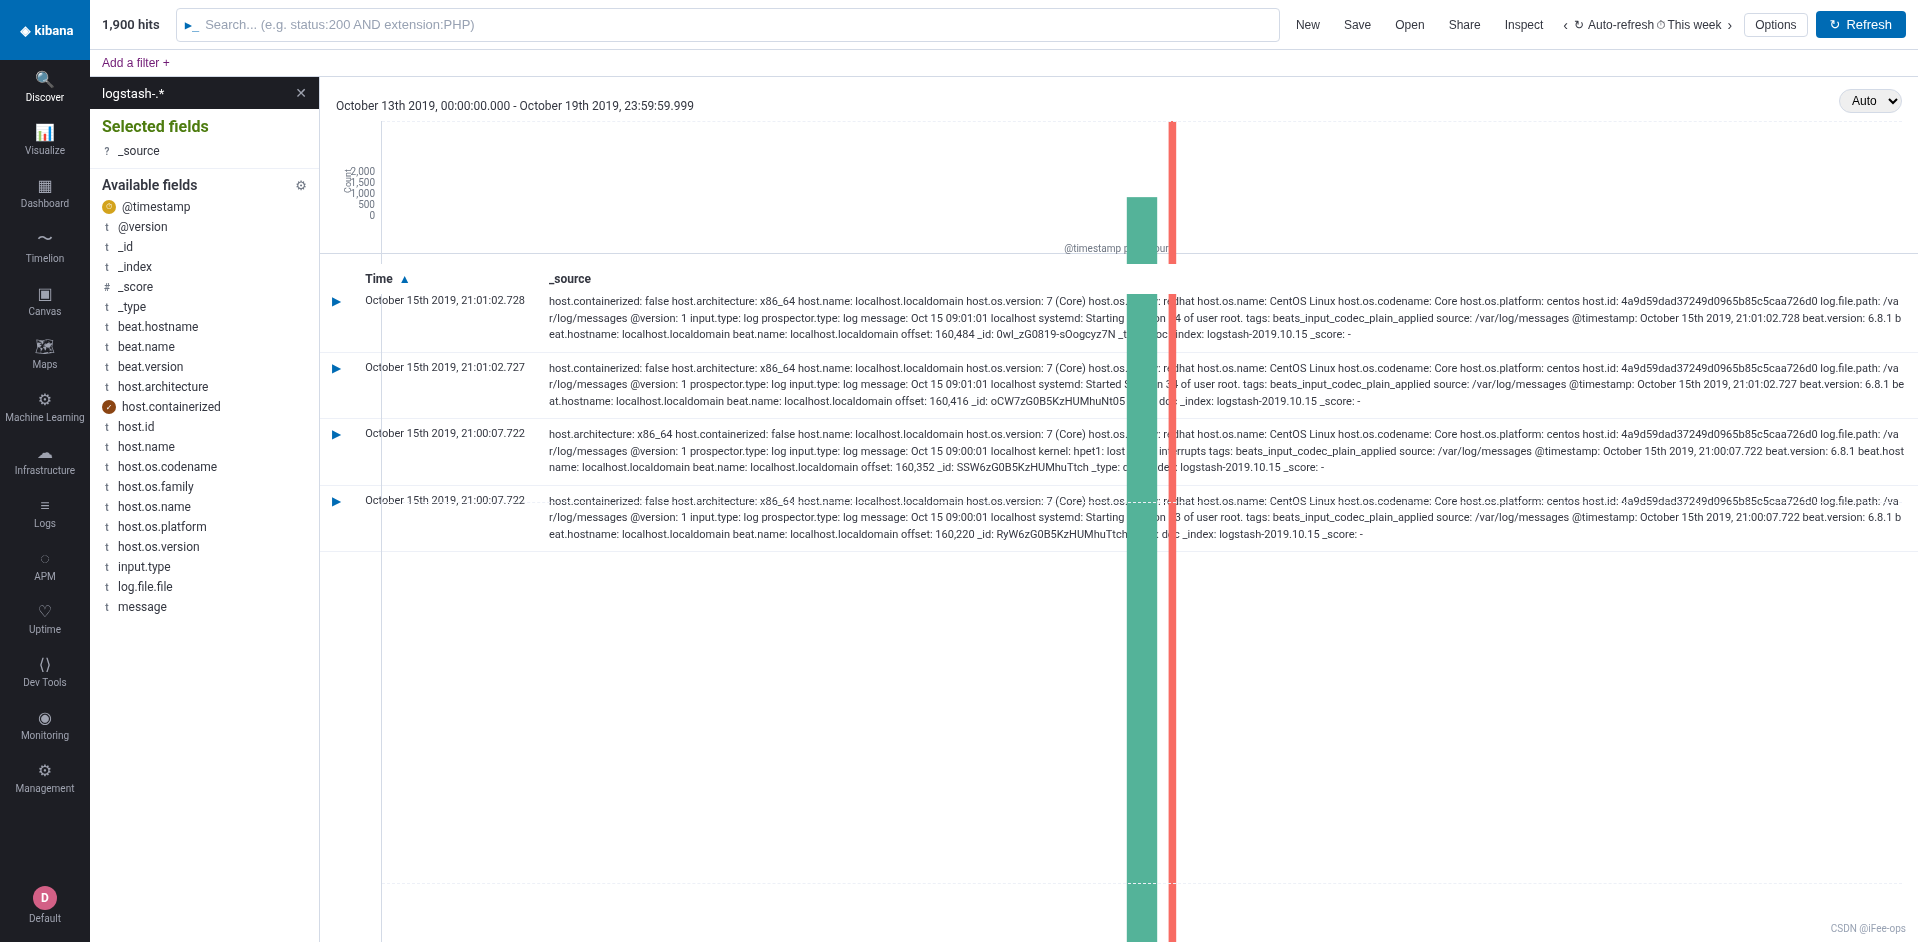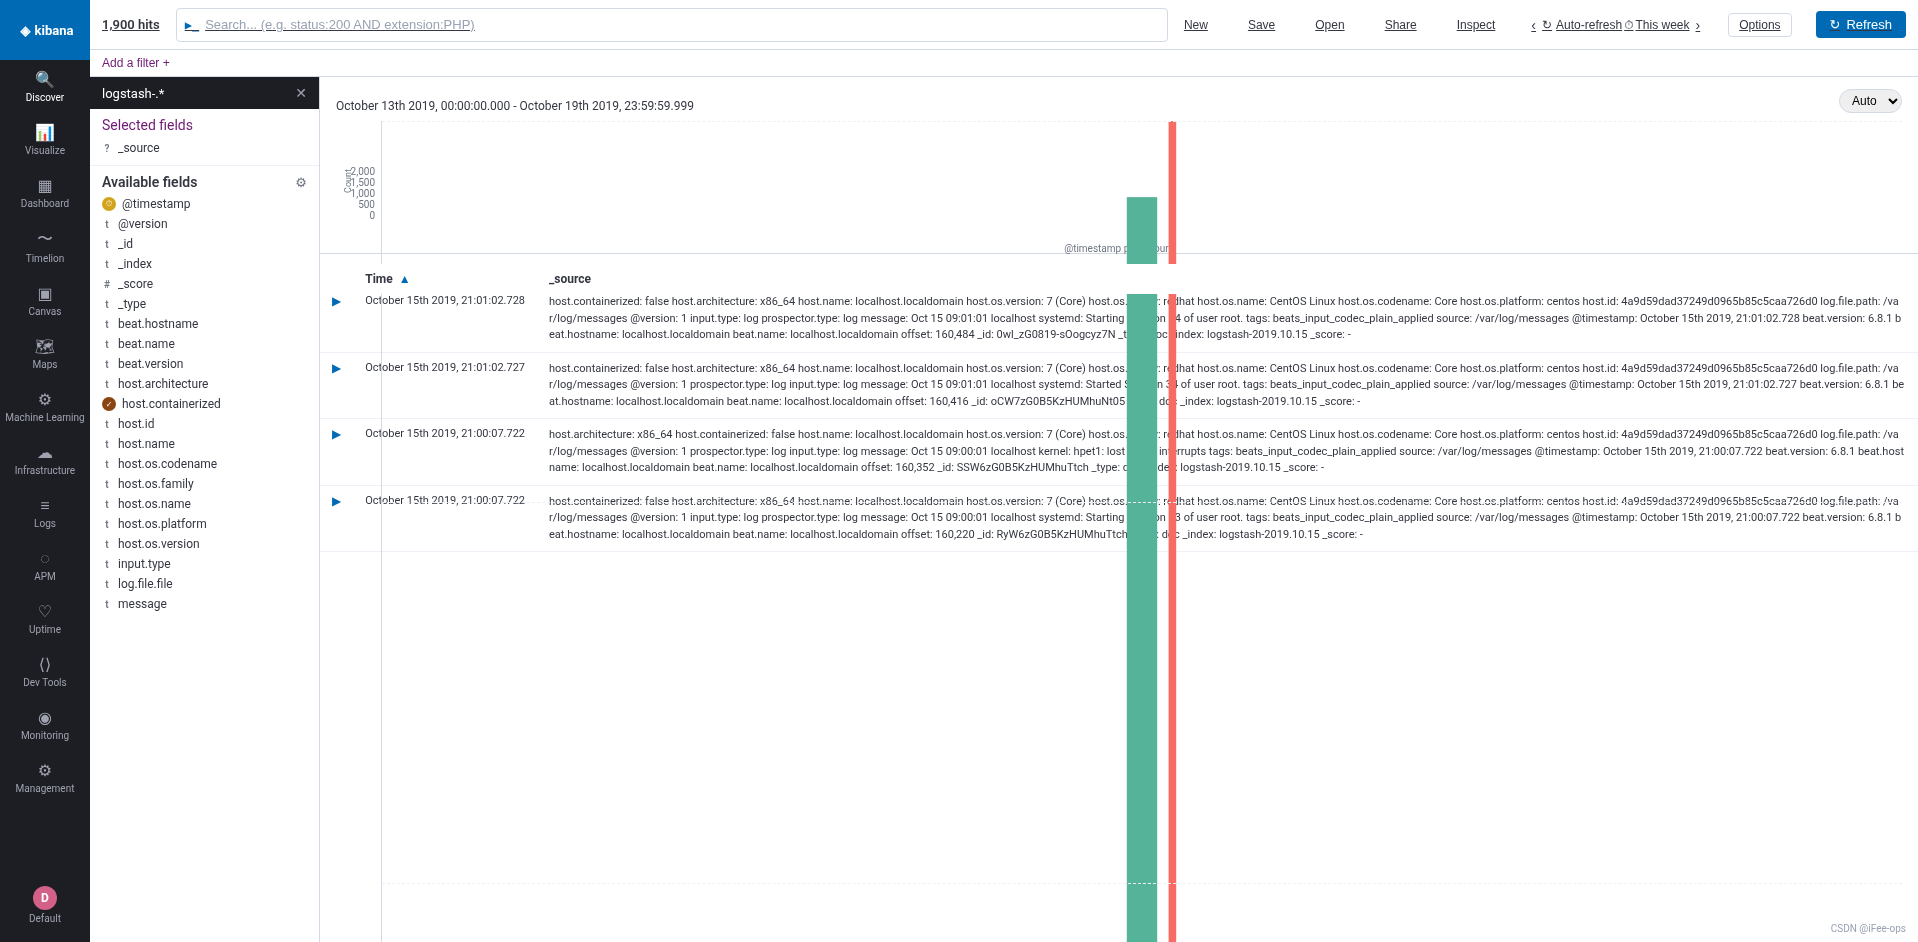--- a/index.html
+++ b/index.html
@@ -11,27 +11,27 @@
     .sidebar-logo span { font-size: 13px; margin-left: 4px; color: white; }
     .sidebar-item { width: 100%; display: flex; flex-direction: column; align-items: center; padding: 10px 4px; cursor: pointer; color: #9fa3b0; font-size: 10px; gap: 3px; }
     .sidebar-item.active { color: white; }
     .sidebar-item .icon { font-size: 16px; }
     .sidebar-bottom { margin-top: auto; }
 
     
     .main { flex: 1; display: flex; flex-direction: column; overflow: hidden; }
 
     
-    .topbar { display: flex; align-items: center; background: white; border-bottom: 1px solid #d3dae6; padding: 0 12px; height: 50px; flex-shrink: 0; text-decoration: underline; }
+    .topbar { display: flex; align-items: center; background: white; border-bottom: 1px solid #d3dae6; padding: 0 12px; height: 50px; flex-shrink: 0; }
     .hits-count { font-size: 13px; font-weight: 600; color: #343741; white-space: nowrap; margin-right: 8px; }
     .search-bar { flex: 1; display: flex; align-items: center; border: 1px solid #d3dae6; border-radius: 4px; padding: 0 8px; height: 34px; background: white; margin: 0 8px; }
     .search-bar .prompt { color: #006bb4; font-family: monospace; margin-right: 6px; }
     .search-bar input { border: none; outline: none; flex: 1; font-size: 13px; color: #a16207; }
     .search-bar input::placeholder { color: #98a2b3; }
-    .topbar-actions { display: flex; align-items: center; gap: 24px; flex-shrink: 0; }
+    .topbar-actions { display: flex; align-items: center; gap: 8px; flex-shrink: 0; }
     .topbar-btn { background: none; border: none; cursor: pointer; color: #343741; font-size: 12px; padding: 4px 8px; }
     .options-btn { background: none; border: 1px solid #d3dae6; border-radius: 4px; padding: 4px 10px; cursor: pointer; font-size: 12px; color: #343741; }
     .refresh-btn { background: #006bb4; color: white; border: none; border-radius: 4px; padding: 6px 14px; cursor: pointer; font-size: 13px; display: flex; align-items: center; gap: 6px; }
     .autorefresh-btn { background: none; border: none; cursor: pointer; font-size: 12px; color: #343741; display: flex; align-items: center; gap: 4px; }
     .week-btn { background: none; border: none; cursor: pointer; font-size: 12px; color: #343741; display: flex; align-items: center; gap: 4px; }
     .nav-arrows { display: flex; align-items: center; gap: 2px; }
     .nav-arrow { background: none; border: none; cursor: pointer; color: #343741; font-size: 14px; padding: 2px 4px; }
 
     
     .filterbar { background: white; border-bottom: 1px solid #d3dae6; padding: 6px 12px; display: flex; align-items: center; gap: 8px; flex-shrink: 0; }
@@ -39,21 +39,21 @@
 
     
     .content { display: flex; flex: 1; overflow: hidden; }
 
     
     .left-panel { width: 230px; background: white; border-right: 1px solid #d3dae6; display: flex; flex-direction: column; overflow: hidden; flex-shrink: 0; }
     .index-header { background: #1d1e24; color: white; padding: 8px 12px; font-size: 13px; display: flex; align-items: center; justify-content: space-between; }
     .index-close { color: #9fa3b0; cursor: pointer; background: none; border: none; font-size: 14px; }
 
     .panel-section { padding: 8px 12px; border-bottom: 1px solid #edf0f7; }
-    .section-label { font-size: 14px; font-weight: 400; color: #701a75; margin-bottom: 6px; }
+    .section-label { font-size: 16px; font-weight: 700; color: #4d7c0f; margin-bottom: 6px; }
     .field-item { display: flex; align-items: center; gap: 6px; padding: 2px 0; cursor: pointer; }
     .field-type { font-size: 10px; color: #6e7683; width: 10px; text-align: center; font-weight: 600; }
     .field-name { font-size: 12px; color: #343741; }
     .field-icon { width: 14px; height: 14px; border-radius: 50%; background: #6e7683; display: flex; align-items: center; justify-content: center; font-size: 8px; color: white; }
     .field-icon.date { background: #d3a31c; }
     .field-icon.bool { background: #8b4513; }
 
     .available-header { display: flex; align-items: center; justify-content: space-between; padding: 8px 12px 4px; }
     .available-label { font-size: 14px; font-weight: 600; color: #343741; }
     .gear-btn { background: none; border: none; cursor: pointer; color: #6e7683; font-size: 13px; }

